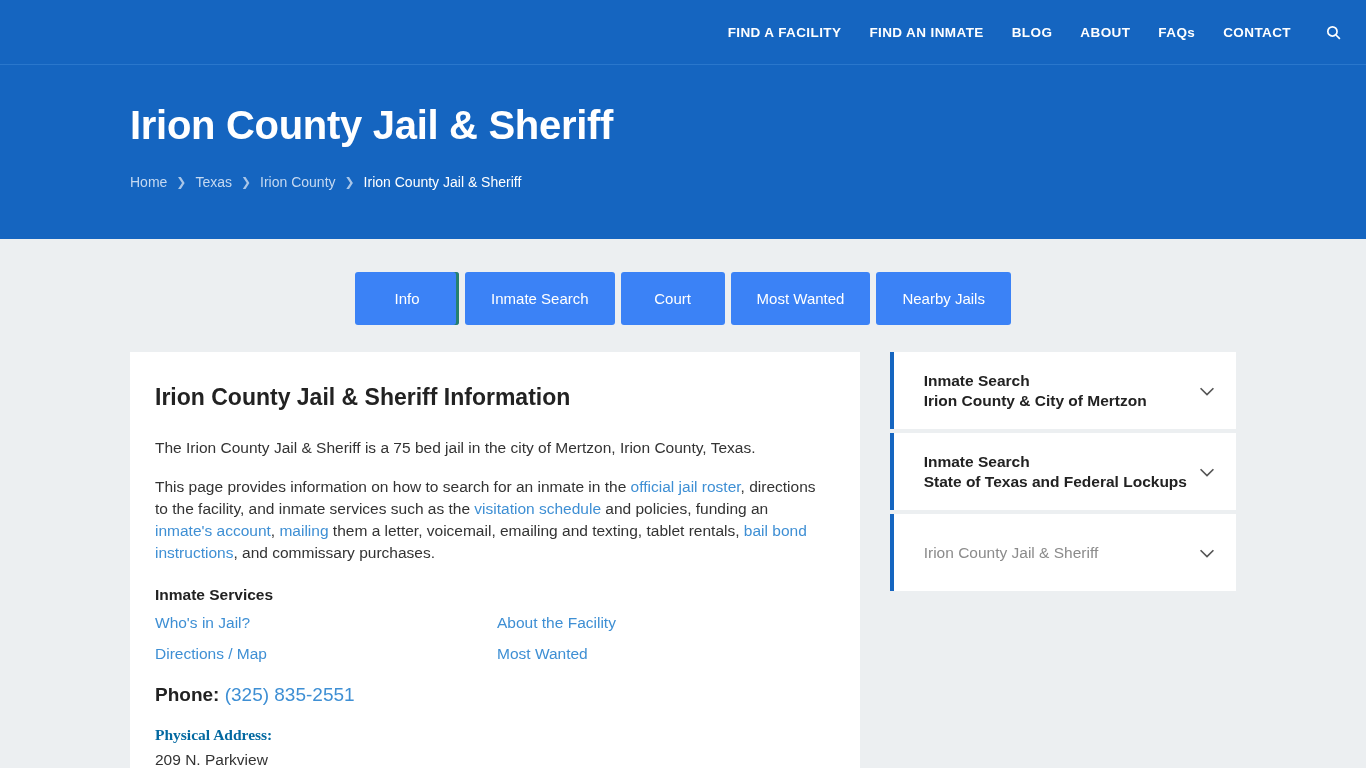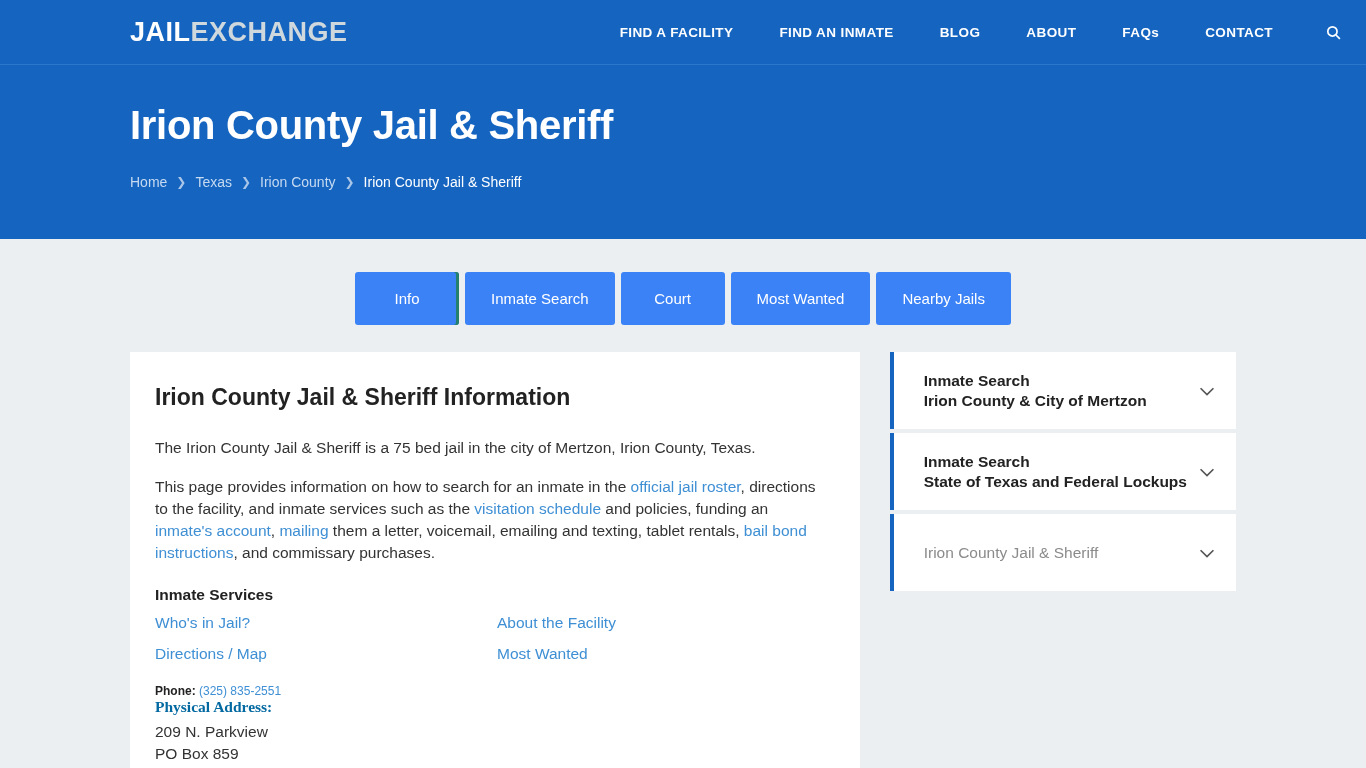--- a/index.html
+++ b/index.html
@@ -26,21 +26,21 @@
     font-weight: bold;
     letter-spacing: 0.5px;
     color: #ffffff;
     white-space: nowrap;
   }
   .logo .logo-light { color: #cfd8dc; font-weight: bold; }
   .nav {
     margin-left: auto;
     display: flex;
     align-items: center;
-    gap: 46px;
+    gap: 28px;
   }
   .nav-item {
     color: #ffffff;
     font-size: 13.5px;
     font-weight: bold;
     letter-spacing: 0.4px;
     text-decoration: none;
     white-space: nowrap;
     cursor: pointer;
   }
@@ -138,21 +138,21 @@
     margin-top: 22px;
     margin-bottom: 10px;
   }
   .services-grid {
     display: grid;
     grid-template-columns: 342px 1fr;
     row-gap: 13px;
     margin-bottom: 21px;
   }
   .services-grid a { font-size: 15.5px; }
-  .phone-row { font-size: 12px; }
+  .phone-row { font-size: 19px; margin-bottom: 20px; }
   .phone-row b { color: #222; }
   .addr-label { font-size: 15.5px; font-weight: bold; color: #0369a1; margin-bottom: 5px; font-family: Liberation Serif, serif; }
   .addr-line { font-size: 15.5px; line-height: 22px; color: #333; }
 
   
   .sidebar { width: 347px; }
   .acc {
     background: #ffffff;
     border-left: 4px solid #1565c0;
     display: flex;
@@ -180,23 +180,20 @@
     width: 22px;
     height: 22px;
     flex: 0 0 22px;
     color: #555;
   }
 </style>
 </head>
 <body>
 
 <div class="topbar">
-  <div class="logo">
-    <span>JAIL</span><span class="logo-light">EXCHANGE</span>
-  </div>
   <nav class="nav">
     <a class="nav-item">FIND A FACILITY</a>
     <a class="nav-item">FIND AN INMATE</a>
     <a class="nav-item">BLOG</a>
     <a class="nav-item">ABOUT</a>
     <a class="nav-item">FAQs</a>
     <a class="nav-item">CONTACT</a>
     <span class="search-icon">
       <svg width="17" height="17" viewBox="0 0 24 24" fill="none" stroke="currentColor" stroke-width="2.4">
         <circle cx="10.5" cy="10.5" r="6.5"></circle>

